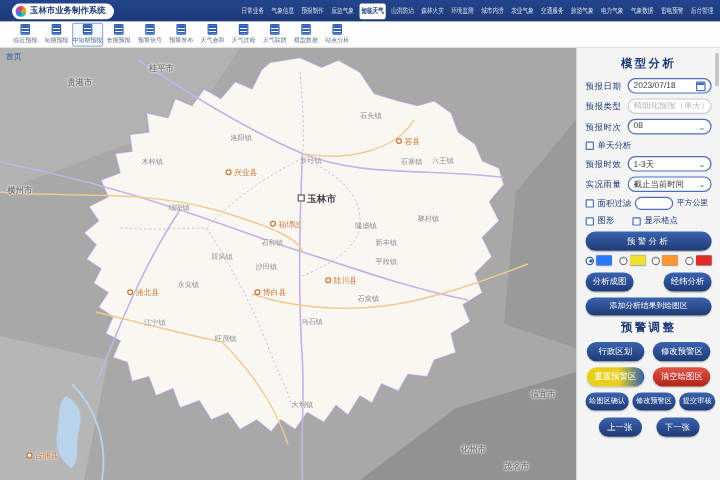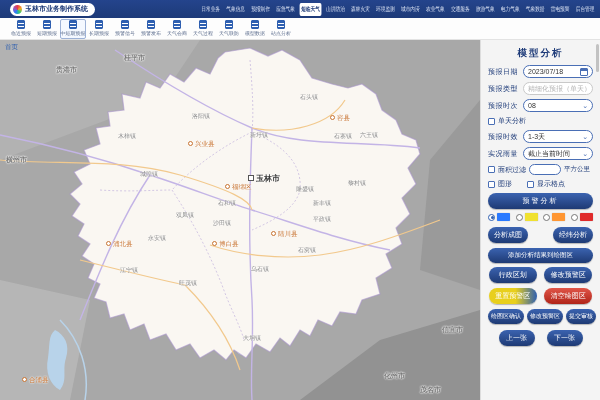--- a/index.html
+++ b/index.html
@@ -214,21 +214,21 @@
       <g fill="none" stroke="#f2c98d" stroke-width="1.2">
         <path d="M0,120 C60,125 120,118 180,135 C230,150 250,160 252,170"></path>
         <path d="M252,88 C290,95 330,85 345,60"></path>
         <path d="M210,205 C240,215 280,220 320,215 C360,210 400,195 440,180"></path>
         <path d="M185,245 C210,270 230,300 240,330"></path>
         <path d="M80,220 C120,230 160,240 185,245"></path>
       </g>
     </svg>
     <div class="map-labels">
 
-    <span class="map-label t-city" style="left: 248px; top: 135px;">玉林市</span>
+    <span class="map-label t-city" style="left: 248px; top: 122px;">玉林市</span>
         <span class="map-label t-city2" style="left: 56px; top: 26px;">贵港市</span>
         <span class="map-label t-city2" style="left: 124px; top: 14px;">桂平市</span>
         <span class="map-label t-city2" style="left: 6px; top: 116px;">横州市</span>
         <span class="map-label t-city2" style="left: 420px; top: 346px;">茂名市</span>
         <span class="map-label t-city2" style="left: 384px; top: 332px;">化州市</span>
         <span class="map-label t-city2" style="left: 442px; top: 286px;">信宜市</span>
         <span class="map-label t-county" style="left: 188px; top: 101px;">兴业县</span>
         <span class="map-label t-county" style="left: 330px; top: 75px;">容县</span>
         <span class="map-label t-county" style="left: 225px; top: 144px;">福绵区</span>
         <span class="map-label t-county" style="left: 271px; top: 191px;">陆川县</span>
@@ -344,20 +344,21 @@
       </div>
 
     <div class="btn-row">
 
     <button class="btn">分析成图</button>
         <button class="btn">经纬分析</button>
       </div>
 
     <button class="btn full" style="font-size:6.5px;letter-spacing:0">添加分析结果到绘图区</button>
 
+    <div class="sec-title">预警调整</div>
     <div class="btn-grid">
 
     <button class="btn">行政区划</button>
         <button class="btn">修改预警区</button>
         <button class="btn yellow">重置预警区</button>
         <button class="btn red">清空绘图区</button>
       </div>
 
     <div class="confirm-row">
 

